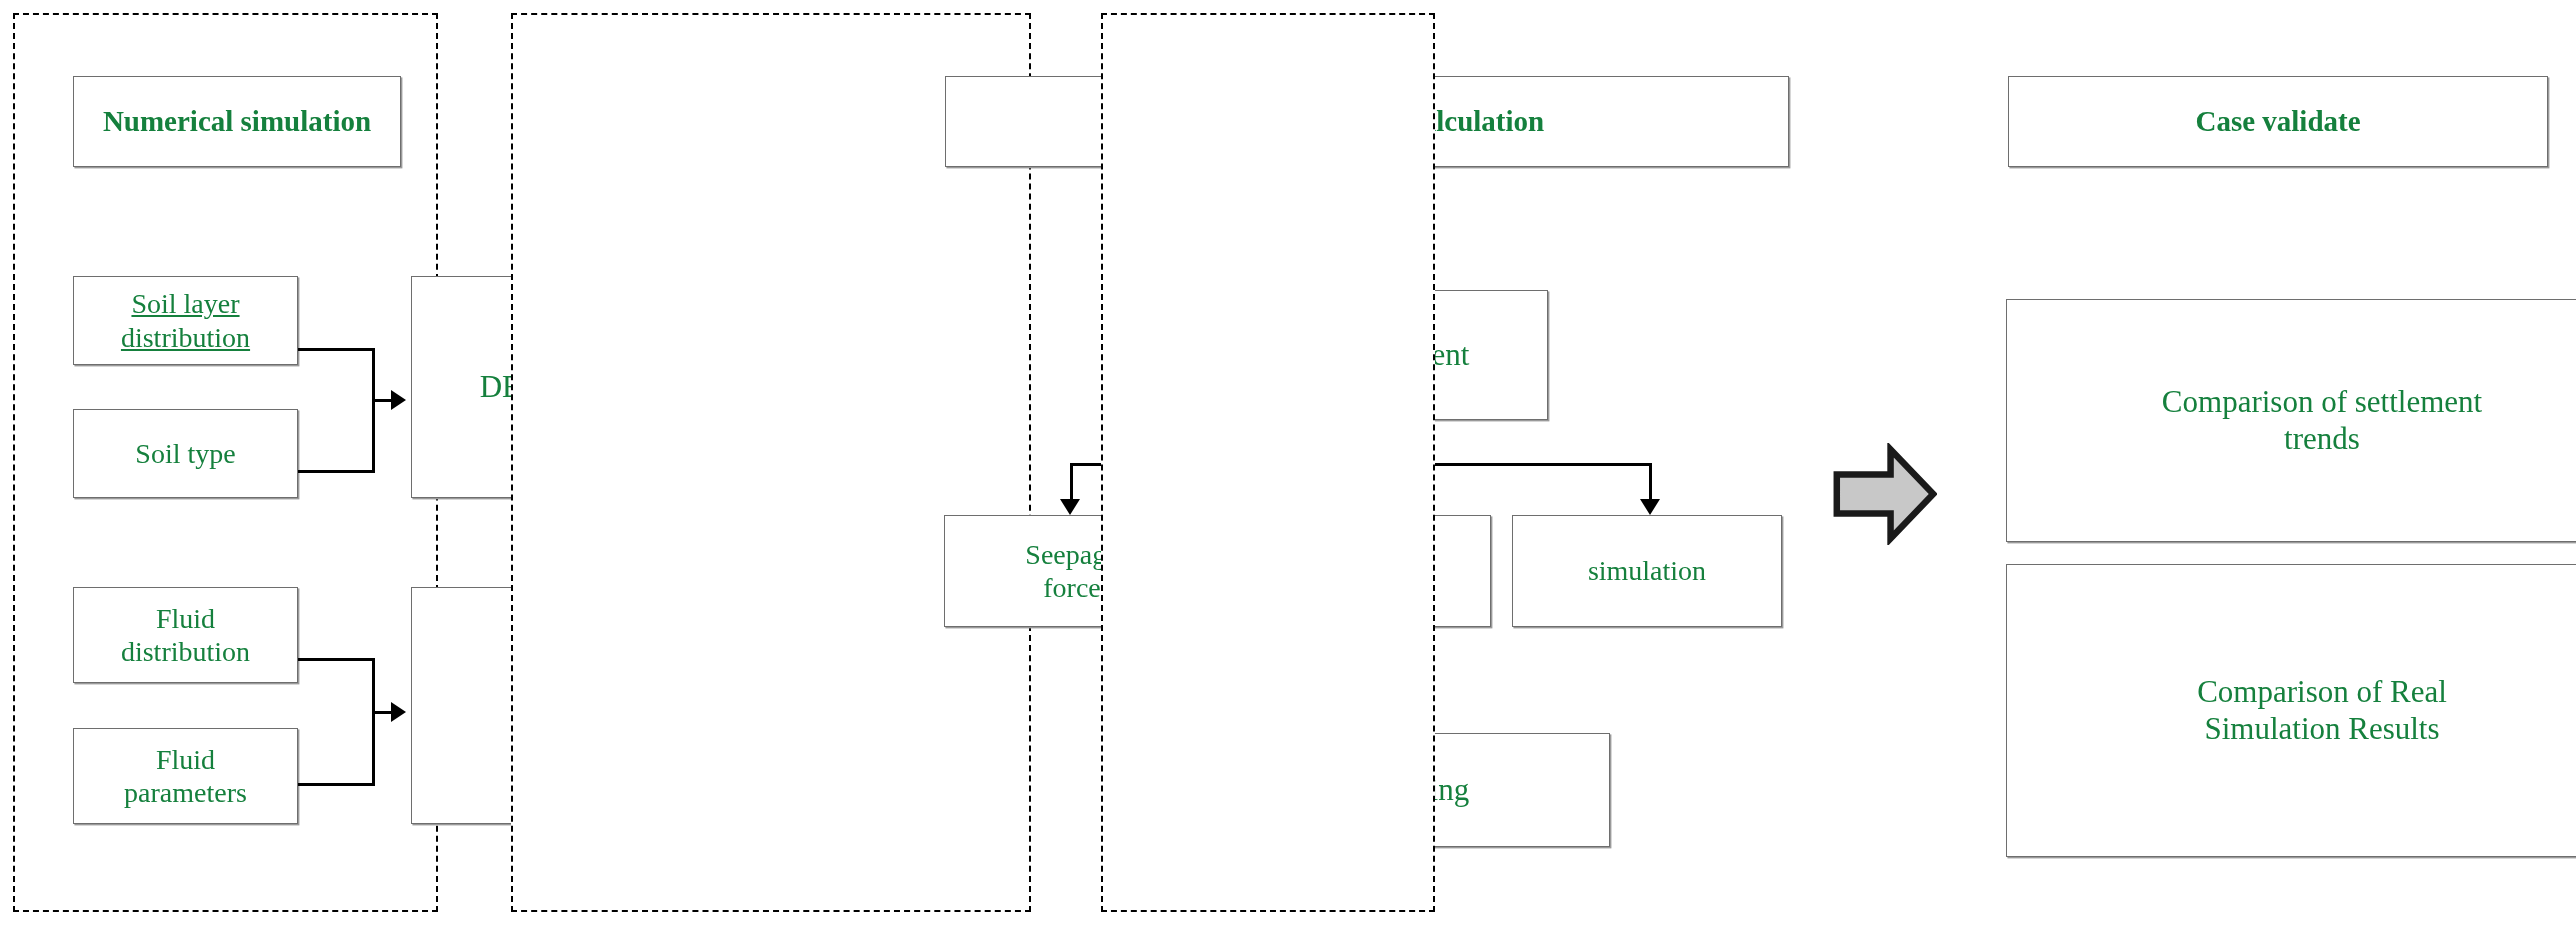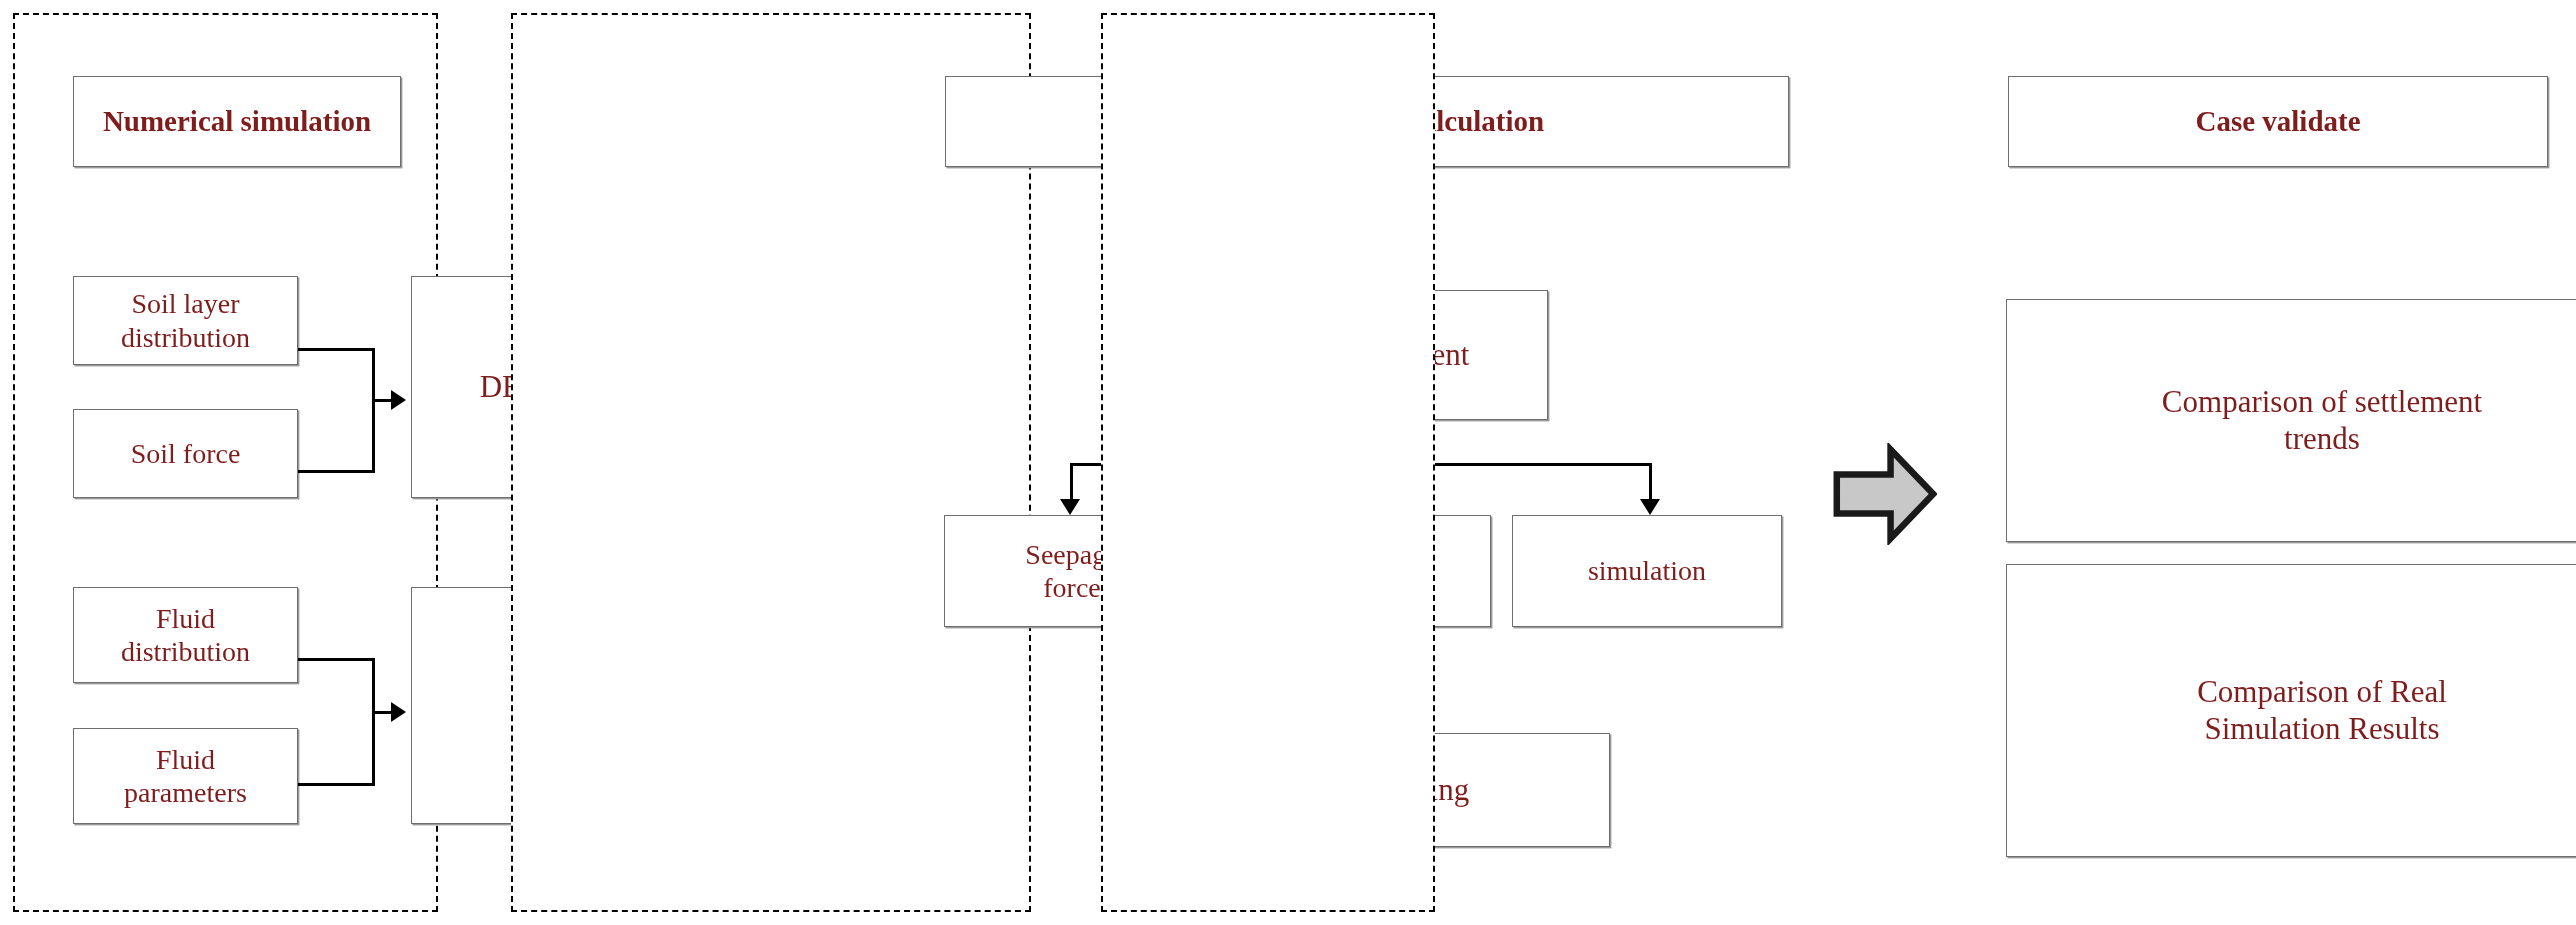--- a/index.html
+++ b/index.html
@@ -26,21 +26,21 @@
   
   .box{
     position:absolute;
     box-sizing:border-box;
     background:#fff;
     border:0.9px solid #6e6e6e;
     box-shadow:1.4px 1.4px 0 0 #9a9a9a;
     display:flex;align-items:center;justify-content:center;
     text-align:center;
     line-height:1.18;
-    color:#7f1d1d;
+    color:#15803d;
   }
   .box .txt{display:block;padding:0 5.6px;}
   .hdr{font-weight:bold;}
 
   
   .ln{position:absolute;background:#000;}
   .hline{height:2.8px;}
   .vline{width:2.8px;}
   .vline-thin{width:1.9px;background:#111;}
 
@@ -83,26 +83,26 @@
 <body>
 
 <div id="stage">
 
   <div class="panel" id="panel-numerical"></div>
 
   <div class="box hdr" style="left:73px;top:76px;width:328px;height:91px;font-size:29px;">
     <span class="txt">Numerical simulation</span>
   </div>
 
-  <div class="box" style="left:73px;top:276px;width:225px;height:89px;font-size:28px;">
+  <div class="box" style="left:73px;top:276px;width:225px;height:89px;font-size:28px;text-decoration:underline;">
     <span class="txt multiline">Soil layer<br>distribution</span>
   </div>
 
   <div class="box" style="left:73px;top:409px;width:225px;height:89px;font-size:28px;">
-    <span class="txt">Soil force</span>
+    <span class="txt">Soil type</span>
   </div>
 
   <div class="box" style="left:411px;top:276px;width:307px;height:222px;font-size:31px;">
     <span class="txt">DEM module</span>
   </div>
 
   <div class="ln hline" style="left:298px;top:348px;width:76px;"></div>
   <div class="ln hline" style="left:298px;top:470px;width:76px;"></div>
   <div class="ln vline" style="left:372px;top:348px;height:125px;"></div>
   <div class="ln hline" style="left:372px;top:399px;width:22.4px;"></div>

